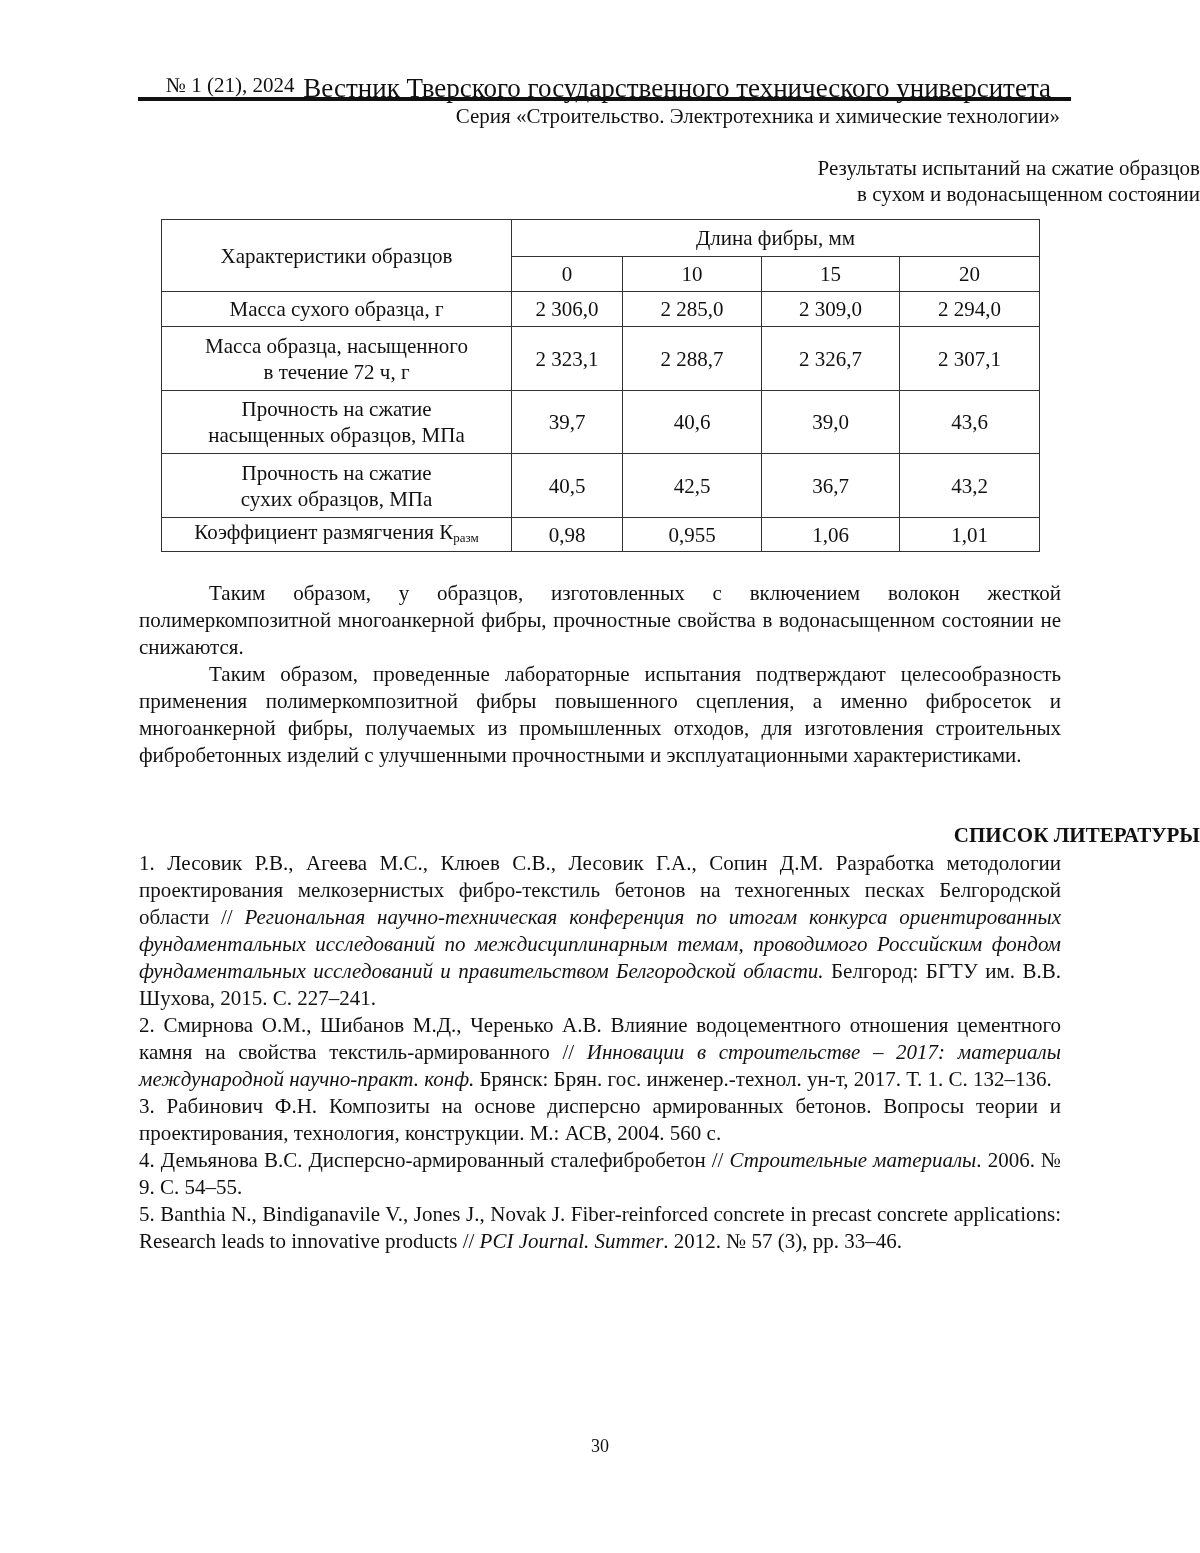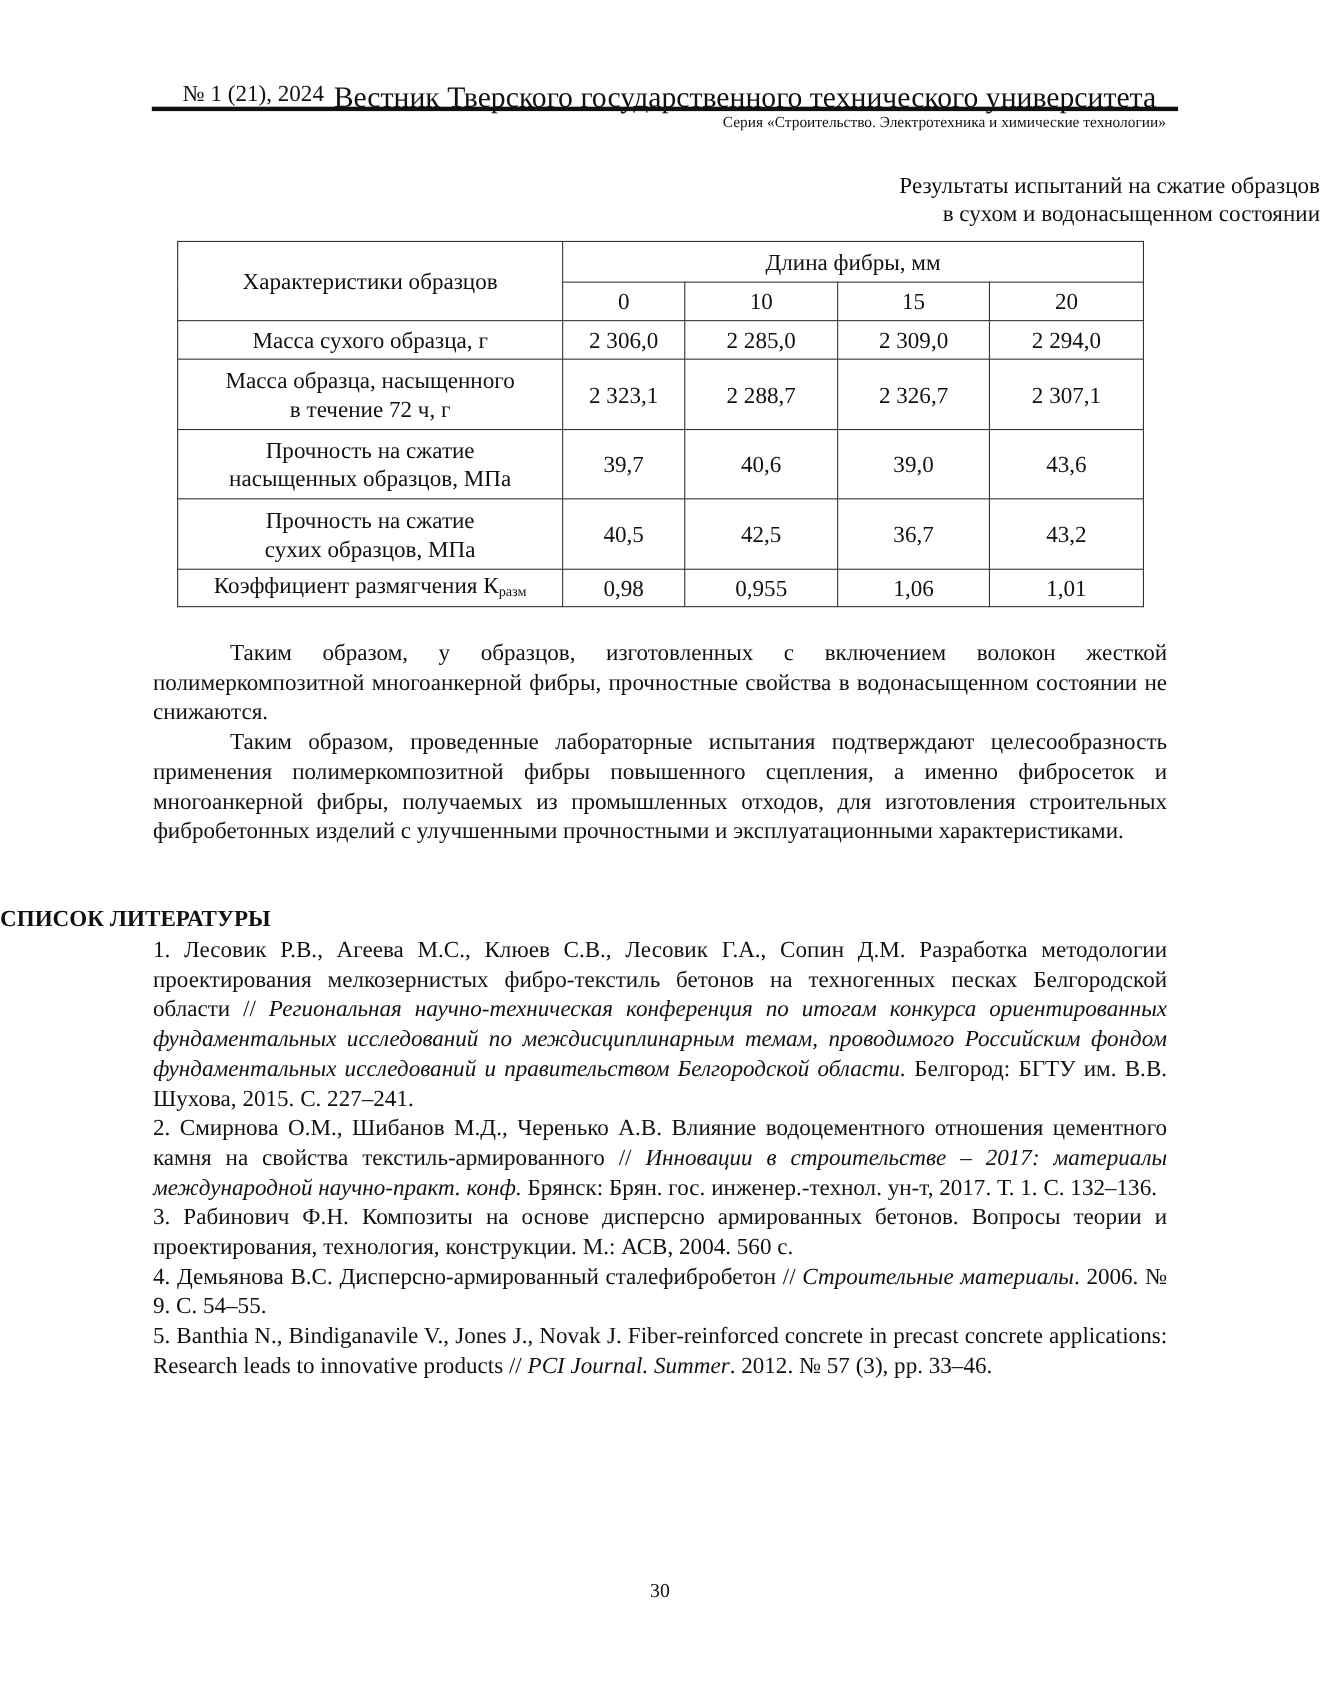--- a/index.html
+++ b/index.html
@@ -10,21 +10,21 @@
   }
   .page-header {
     position: absolute; left: 138px; top: 70px; width: 933px; height: 32px;
   }
   .page-header .issue { position: absolute; left: 28px; top: 3px; font-size: 21px; }
   .page-header .journal { position: absolute; right: 20px; top: 3px; font-size: 27px; }
   .header-rule {
     position: absolute; left: 138px; top: 97px; width: 933px; height: 4px; background: #111;
   }
   .series {
-    position: absolute; right: 140px; top: 104px; font-size: 14px;
+    position: absolute; right: 140px; top: 104px; font-size: 21px;
   }
   .table-caption {
     position: absolute; left: 0; width: 1200px; top: 155px;
     text-align: right; font-size: 21px; line-height: 26px;
   }
   .table-caption div { padding-left: 0; }
   table.results {
     position: absolute; left: 161px; top: 219px;
     border-collapse: collapse; font-size: 21px;
   }
@@ -38,21 +38,21 @@
   .c3 { width: 137px; }
   .c4 { width: 139px; }
   sub.sub { font-size: 13px; vertical-align: -3px; }
   .body-text {
     position: absolute; left: 139px; width: 922px;
     font-size: 21px; line-height: 27px; text-align: justify;
   }
   .para { text-indent: 70px; margin: 0; }
   .refs-title {
     position: absolute; left: 0; width: 1200px; top: 823px;
-    text-align: left; font-weight: bold; font-size: 21px;
+    text-align: right; font-weight: bold; font-size: 21px;
   }
   .refs {
     position: absolute; left: 139px; top: 850px; width: 922px;
     font-size: 21px; line-height: 27px; text-align: justify;
   }
   .refs p { margin: 0; }
   .refs i { font-style: italic; }
   .page-number {
     position: absolute; left: 0; width: 1200px; top: 1436px;
     text-align: center; font-size: 18px; font-family: Liberation Serif, serif;

